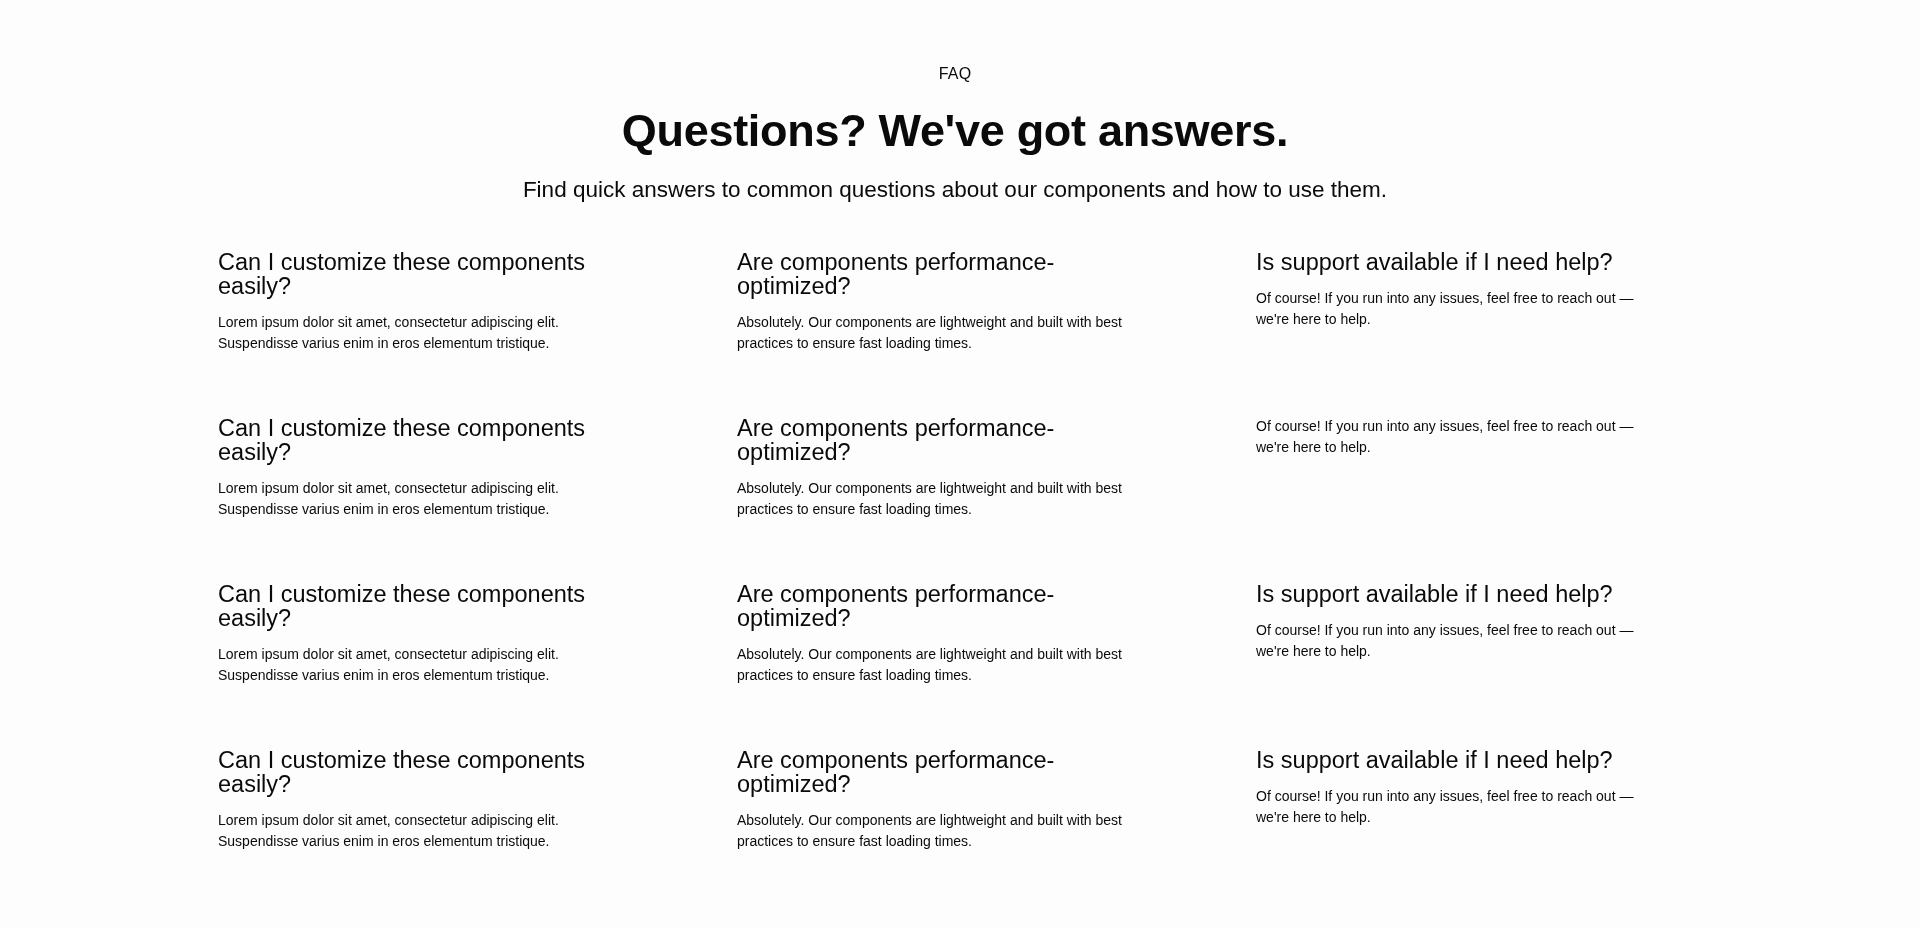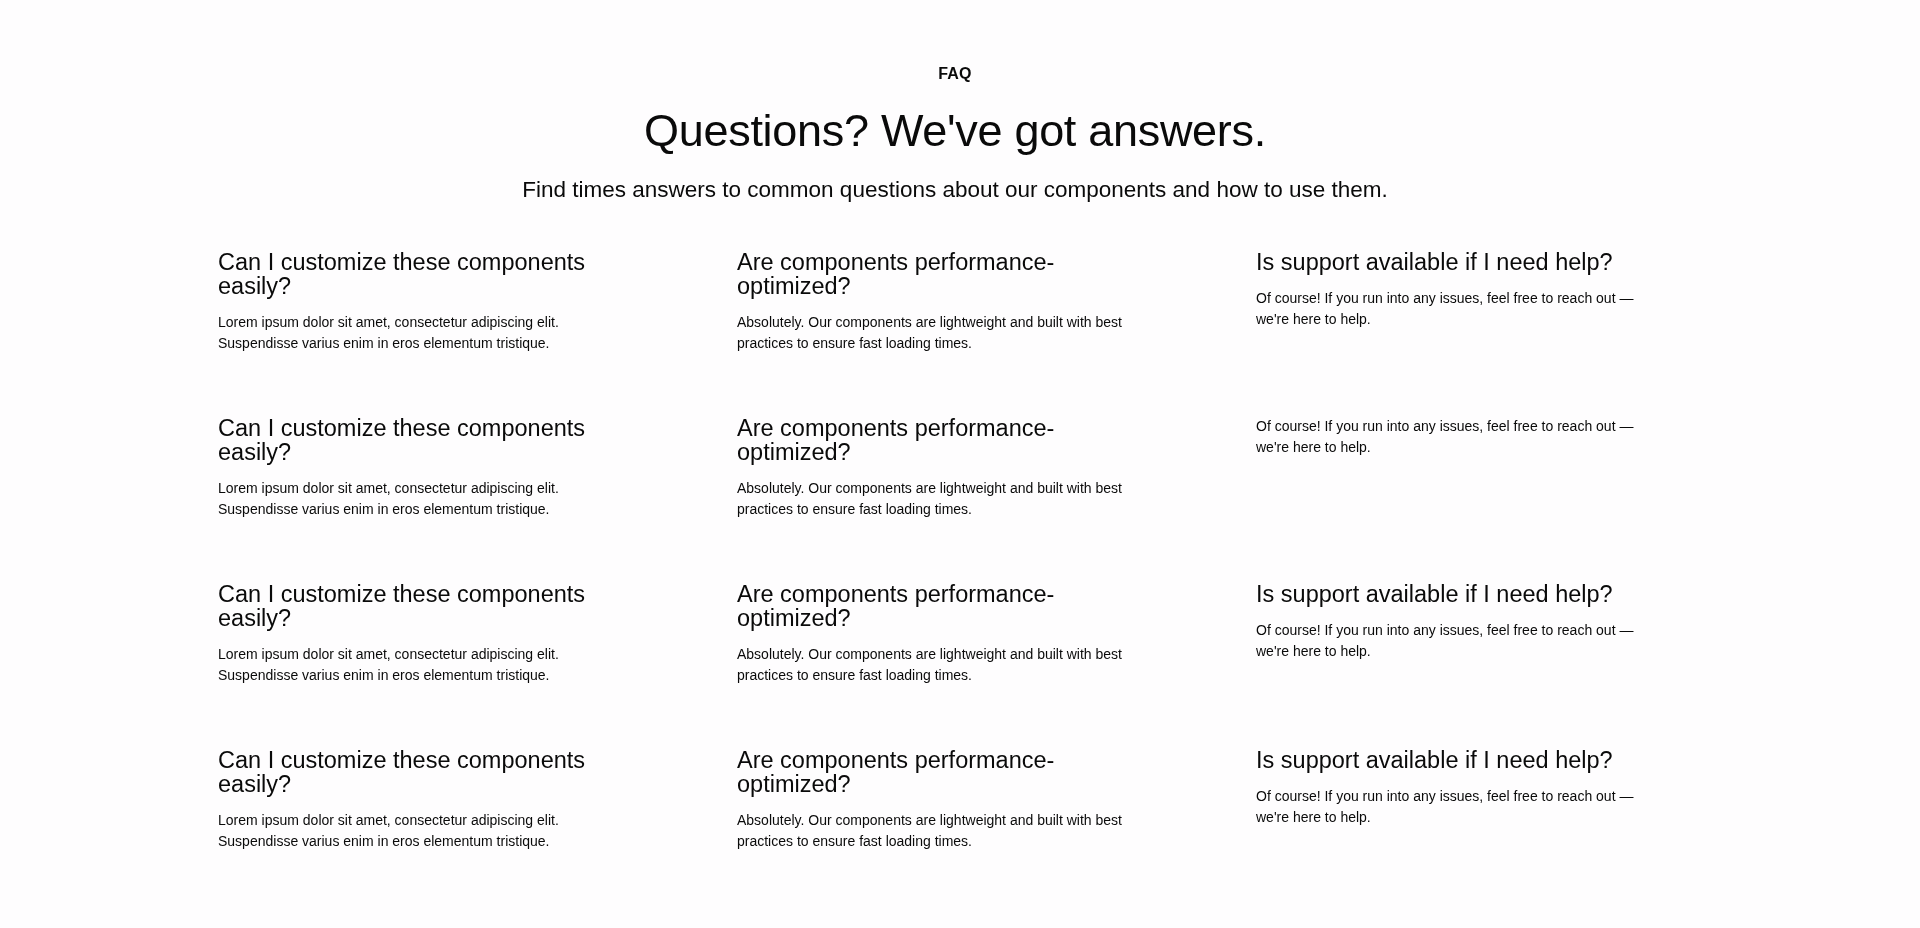--- a/index.html
+++ b/index.html
@@ -21,31 +21,31 @@
       top: 0;
       width: 1910px;
       text-align: center;
     }
     .eyebrow {
       position: absolute;
       left: 0; right: 0;
       top: 64px;
       font-size: 16px;
       line-height: 20px;
-      font-weight: 700;
+      font-weight: 400;
       letter-spacing: 0.2px;
     }
     .title {
       position: absolute;
       left: 0; right: 0;
       top: 104px;
       margin: 0;
       font-size: 45px;
       line-height: 54px;
-      font-weight: 400;
+      font-weight: 700;
       letter-spacing: -0.3px;
     }
     .subtitle {
       position: absolute;
       left: 0; right: 0;
       top: 176px;
       margin: 0;
       font-size: 22.5px;
       line-height: 28px;
       font-weight: 400;
@@ -81,21 +81,21 @@
       font-weight: 400;
       width: 410px;
     }
   </style>
 </head>
 <body>
 
 <section class="header">
   <div class="eyebrow">FAQ</div>
   <h1 class="title">Questions? We've got answers.</h1>
-  <p class="subtitle">Find times answers to common questions about our components and how to use them.</p>
+  <p class="subtitle">Find quick answers to common questions about our components and how to use them.</p>
 </section>
 
 <section class="grid">
   <div class="faq-item">
     <h3 class="question wrap">Can I customize these components easily?</h3>
     <p class="answer">Lorem ipsum dolor sit amet, consectetur adipiscing elit. Suspendisse varius enim in eros elementum tristique.</p>
   </div>
   <div class="faq-item">
     <h3 class="question wrap">Are components performance-optimized?</h3>
     <p class="answer">Absolutely. Our components are lightweight and built with best practices to ensure fast loading times.</p>

